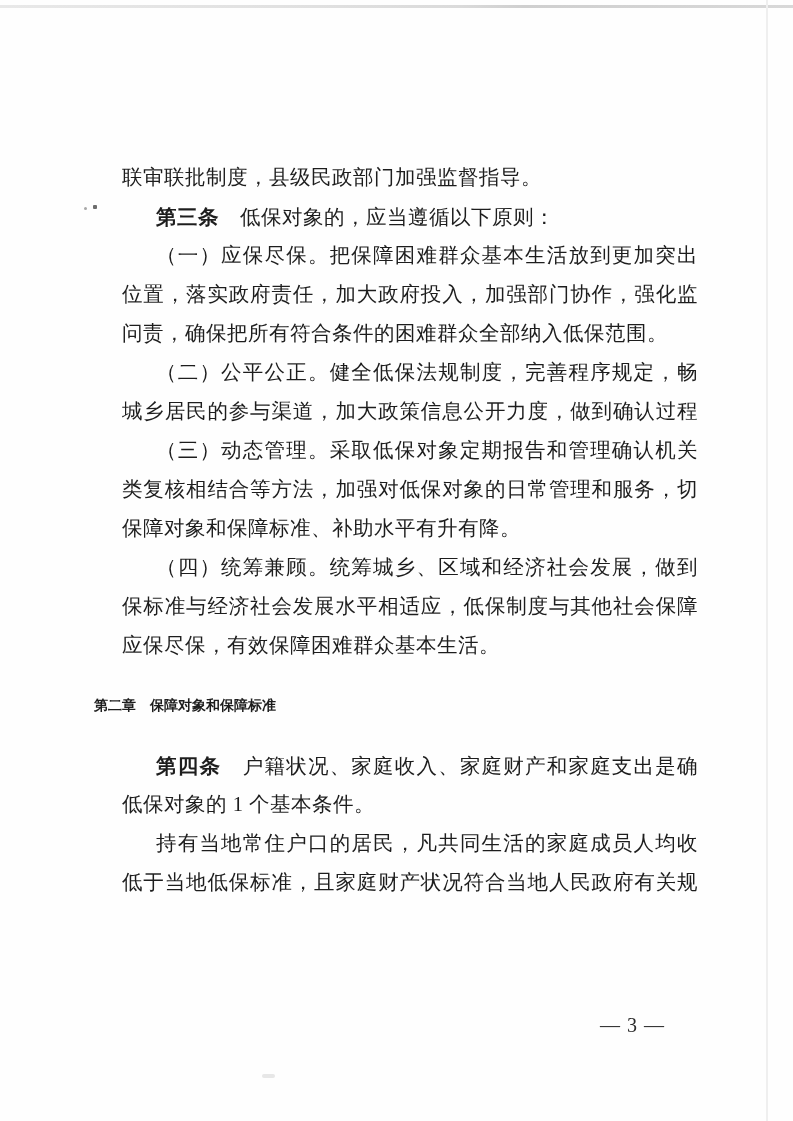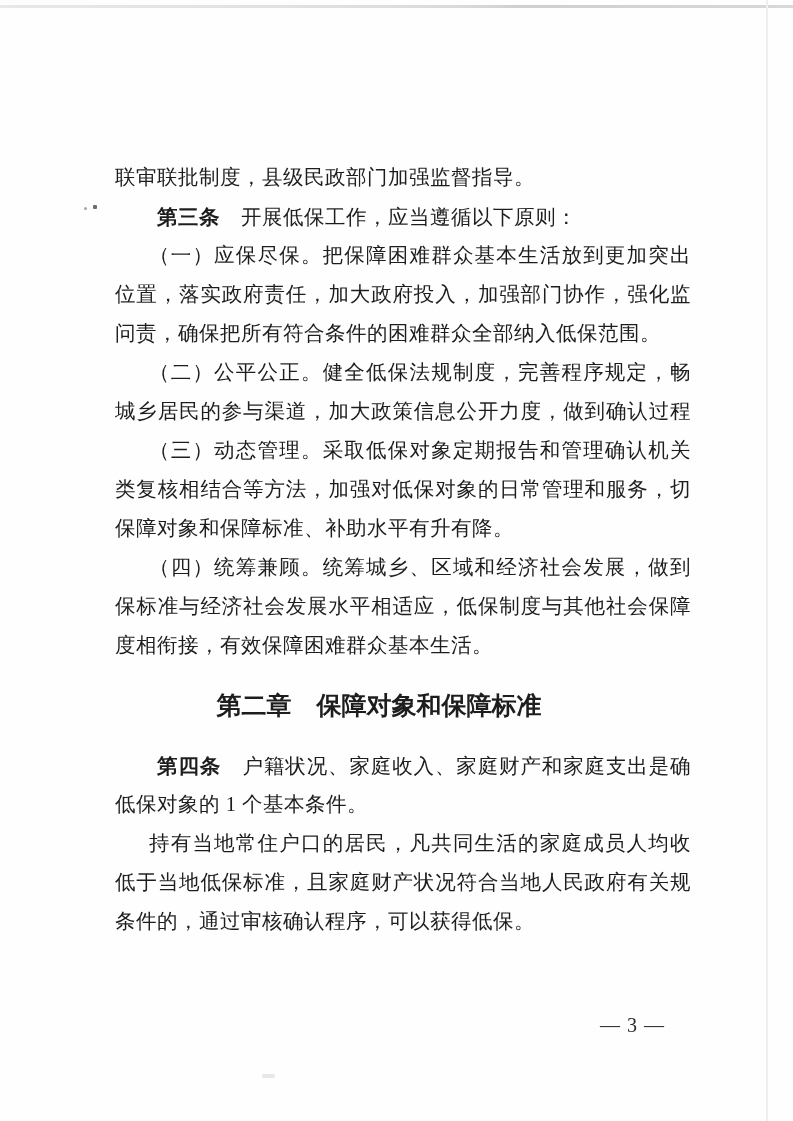--- a/index.html
+++ b/index.html
@@ -45,49 +45,48 @@
     left: 262px;
     top: 1074px;
     width: 13px;
     height: 4px;
     background: #e7e7e7;
     border-radius: 2px;
   }
 
   .content {
     position: absolute;
-    left: 115px;
+    left: 122px;
     top: 158px;
     width: 576px;
   }
   .line {
     font-size: 20.5px;
     line-height: 39px;
     height: 39px;
     letter-spacing: 0.5px;
     white-space: normal;
     overflow: hidden;
   }
   .line.indent { padding-left: 34px; }
   .line.fill {
     text-align: justify;
     text-align-last: justify;
   }
   .hei {
     font-family: "Liberation Sans", "DejaVu Sans", sans-serif;
     font-weight: bold;
-    margin-left: 8px;
   }
   .chapter-heading {
     margin-top: 21px;
     margin-bottom: 21px;
     height: 39px;
     line-height: 39px;
-    font-size: 25px;
-    text-align: center;
+    font-size: 14px;
+    text-align: left;
     transform: translateX(-28px);
   }
   .page-number {
     position: absolute;
     left: 600px;
     top: 1014px;
     width: 80px;
     font-size: 20px;
     letter-spacing: 1px;
     color: #2a2a2a;
@@ -102,43 +101,42 @@
   <div class="scan-top-line"></div>
   <div class="scan-right-line"></div>
   <div class="speck speck-1"></div>
   <div class="speck speck-2"></div>
   <div class="smudge-bottom"></div>
 
   <div class="content">
 
     <div class="line">联审联批制度，县级民政部门加强监督指导。</div>
 
-    <div class="line indent"><span class="hei">第三条</span><span>　开展低保工作，应当遵循以下原则：</span></div>
+    <div class="line indent"><span class="hei">第三条</span><span>　低保对象的，应当遵循以下原则：</span></div>
 
     <div class="line indent fill">（一）应保尽保。把保障困难群众基本生活放到更加突出的</div>
     <div class="line fill">位置，落实政府责任，加大政府投入，加强部门协作，强化监督</div>
     <div class="line">问责，确保把所有符合条件的困难群众全部纳入低保范围。</div>
 
     <div class="line indent fill">（二）公平公正。健全低保法规制度，完善程序规定，畅通</div>
     <div class="line fill">城乡居民的参与渠道，加大政策信息公开力度，做到确认过程公</div>
 
     <div class="line indent fill">（三）动态管理。采取低保对象定期报告和管理确认机关分</div>
     <div class="line fill">类复核相结合等方法，加强对低保对象的日常管理和服务，切实</div>
     <div class="line">保障对象和保障标准、补助水平有升有降。</div>
 
     <div class="line indent fill">（四）统筹兼顾。统筹城乡、区域和经济社会发展，做到低</div>
     <div class="line fill">保标准与经济社会发展水平相适应，低保制度与其他社会保障制</div>
-    <div class="line">度相衔接，有效保障困难群众基本生活。</div>
+    <div class="line">应保尽保，有效保障困难群众基本生活。</div>
 
     <div class="chapter-heading hei"><span>第二章</span><span>　保障对象和保障标准</span></div>
 
     <div class="line indent fill"><span class="hei">第四条</span><span>　户籍状况、家庭收入、家庭财产和家庭支出是确认</span></div>
 
     <div class="line">低保对象的 1 个基本条件。</div>
     <div class="line indent fill">持有当地常住户口的居民，凡共同生活的家庭成员人均收入</div>
     <div class="line fill">低于当地低保标准，且家庭财产状况符合当地人民政府有关规定</div>
-    <div class="line">条件的，通过审核确认程序，可以获得低保。</div>
 
   </div>
 
   <div class="page-number">— 3 —</div>
 
 </div>
 
 </body></html>

